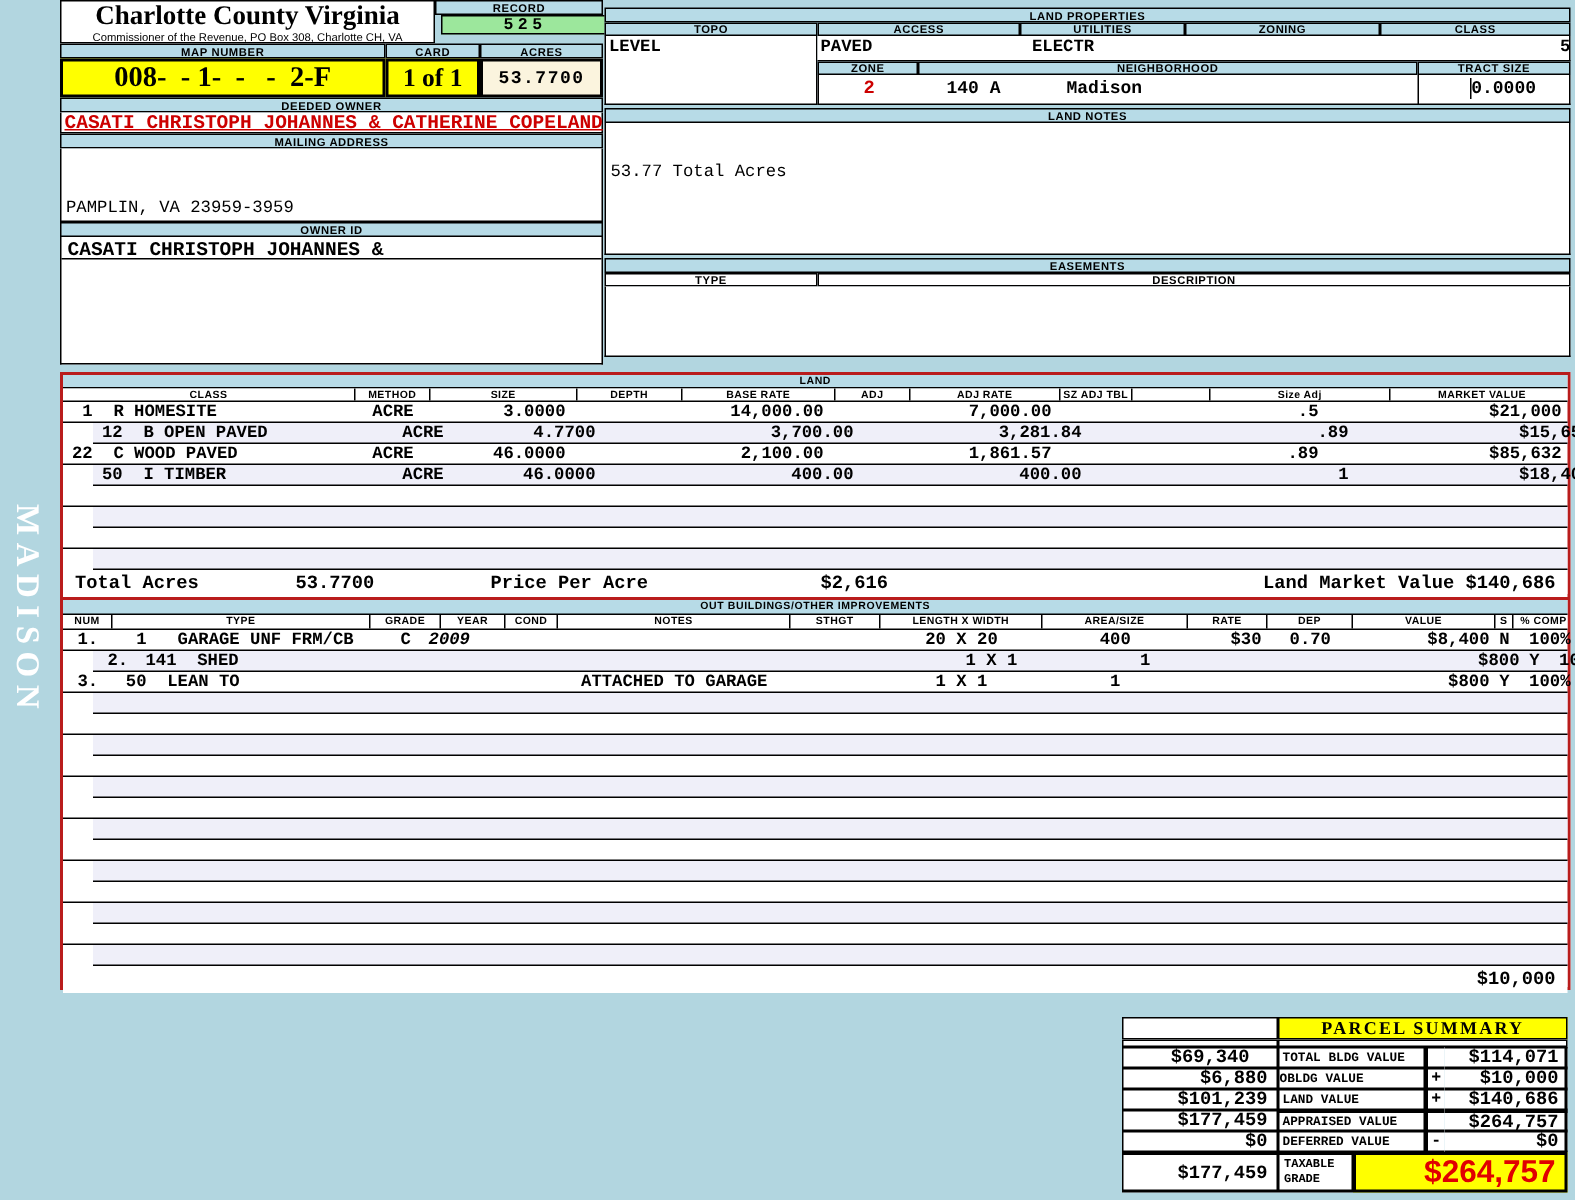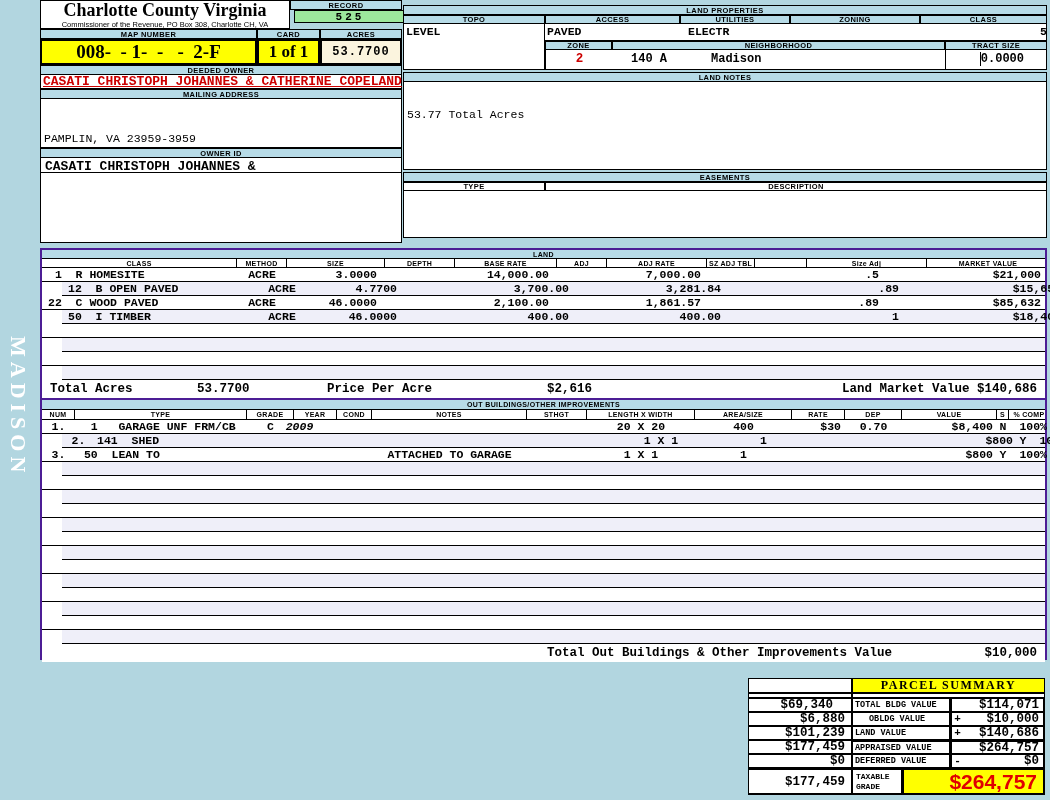--- a/index.html
+++ b/index.html
@@ -7,21 +7,21 @@
   body { background:#B2D6E0; position:relative; overflow:hidden;
          font-family:"Liberation Sans","DejaVu Sans",sans-serif; color:#000; }
   .abs { position:absolute; }
   .mono { font-family:"Liberation Mono","DejaVu Sans Mono",monospace; font-weight:bold; }
   .serif { font-family:"Liberation Serif","DejaVu Serif",serif; }
   .hdr { background:#B7DBE7; border:1px solid #000; font-size:7.5px; font-weight:bold;
          letter-spacing:.4px; display:flex; align-items:center; justify-content:center; }
   .box { background:#fff; border:1px solid #000; }
   .val { display:flex; align-items:center; }
   
-  .table { position:absolute; border:2px solid #4c1d95; background:#fff; }
+  .table { position:absolute; border:2px solid #b91c1c; background:#fff; }
   .tbar  { background:#B7DBE7; border-bottom:1px solid #000; font-size:7px; font-weight:bold;
            letter-spacing:.4px; display:flex; align-items:center; justify-content:center; }
   .thead { position:relative; border-bottom:1px solid #000; background:#fff; }
   .thcell{ position:absolute; top:0; height:100%; border-right:1px solid #000;
            font-size:7px; font-weight:bold; display:flex; align-items:center; justify-content:center;
            letter-spacing:.3px; overflow:hidden; }
   .trow  { position:relative; border-bottom:1px solid #000; }
   .tcell { position:absolute; top:0; height:100%; display:flex; align-items:center;
            font-family:"Liberation Mono","DejaVu Sans Mono",monospace; font-weight:bold;
            font-size:11.5px; white-space:pre; overflow:visible; }
@@ -275,37 +275,36 @@
       <div class="trow" style="height: 14px;"></div>
       <div class="trow altrow" style="height: 14px;"></div>
       <div class="trow" style="height: 14px;"></div>
       <div class="trow altrow" style="height: 14px;"></div>
       <div class="trow" style="height: 14px;"></div>
       <div class="trow altrow" style="height: 14px;"></div>
       <div class="trow" style="height: 14px;"></div>
       <div class="trow altrow" style="height: 14px;"></div>
     </div>
   <div class="totalrow" style="height:18px;">
-    <span style="left:505px;">Total Out Buildings &amp; Other Improvements Value</span>
     <span style="right:8px;">$10,000</span>
   </div>
 </div>
 
 <div class="abs" style="left:748px; top:678px; width:297px; height:117px;">
   <div class="ps-cell" style="left:0; top:0; width:104px; height:15px;"></div>
   <div class="ps-cell yellow serif" style="left:104px; top:0; width:193px; height:15px; font-weight:bold; font-size:12px; letter-spacing:1.5px; justify-content:center;">PARCEL SUMMARY</div>
   <div class="ps-cell" style="left:0; top:15px; width:104px; height:5px;"></div>
   <div class="ps-cell" style="left:104px; top:15px; width:193px; height:5px;"></div>
   <div>
       <div class="ps-cell mono" style="left: 0px; top: 20px; width: 104px; height: 14px; font-size: 12.5px; justify-content: flex-end; padding-right: 18px;">$69,340</div>
       <div class="ps-cell mono" style="left: 104px; top: 20px; width: 98px; height: 14px; font-size: 8.5px; padding-left: 2px; border-top-width: 1px;">TOTAL BLDG VALUE</div>
       <div class="ps-cell mono" style="left: 202px; top: 20px; width: 13px; height: 14px; font-size: 11px; border-left: 2px solid rgb(0, 0, 0); border-right: none; justify-content: center; border-top-width: 1px;"></div>
       <div class="ps-cell mono" style="left: 215px; top: 20px; width: 82px; height: 14px; font-size: 12.5px; justify-content: flex-end; padding-right: 4px; border-left: none; border-right: 2px solid rgb(0, 0, 0); border-top-width: 1px;">$114,071</div>
       <div class="ps-cell mono" style="left: 0px; top: 34px; width: 104px; height: 14px; font-size: 12.5px; justify-content: flex-end; padding-right: 6px;">$6,880</div>
-      <div class="ps-cell mono" style="left: 104px; top: 34px; width: 98px; height: 14px; font-size: 8.5px; padding-left: 16px; border-top-width: 1px;">OBLDG VALUE</div>
+      <div class="ps-cell mono" style="left: 104px; top: 34px; width: 98px; height: 14px; font-size: 8.5px; padding-left: 0; border-top-width: 1px;">OBLDG VALUE</div>
       <div class="ps-cell mono" style="left: 202px; top: 34px; width: 13px; height: 14px; font-size: 11px; border-left: 2px solid rgb(0, 0, 0); border-right: none; justify-content: center; border-top-width: 1px;">+</div>
       <div class="ps-cell mono" style="left: 215px; top: 34px; width: 82px; height: 14px; font-size: 12.5px; justify-content: flex-end; padding-right: 4px; border-left: none; border-right: 2px solid rgb(0, 0, 0); border-top-width: 1px;">$10,000</div>
       <div class="ps-cell mono" style="left: 0px; top: 48px; width: 104px; height: 14px; font-size: 12.5px; justify-content: flex-end; padding-right: 6px;">$101,239</div>
       <div class="ps-cell mono" style="left: 104px; top: 48px; width: 98px; height: 14px; font-size: 8.5px; padding-left: 2px; border-top-width: 1px;">LAND VALUE</div>
       <div class="ps-cell mono" style="left: 202px; top: 48px; width: 13px; height: 14px; font-size: 11px; border-left: 2px solid rgb(0, 0, 0); border-right: none; justify-content: center; border-top-width: 1px;">+</div>
       <div class="ps-cell mono" style="left: 215px; top: 48px; width: 82px; height: 14px; font-size: 12.5px; justify-content: flex-end; padding-right: 4px; border-left: none; border-right: 2px solid rgb(0, 0, 0); border-top-width: 1px;">$140,686</div>
       <div class="ps-cell mono" style="left: 0px; top: 62px; width: 104px; height: 14px; font-size: 12.5px; justify-content: flex-end; padding-right: 6px;">$177,459</div>
       <div class="ps-cell mono" style="left: 104px; top: 62px; width: 98px; height: 14px; font-size: 8.5px; padding-left: 2px; border-top-width: 2px;">APPRAISED VALUE</div>
       <div class="ps-cell mono" style="left: 202px; top: 62px; width: 13px; height: 14px; font-size: 11px; border-left: 2px solid rgb(0, 0, 0); border-right: none; justify-content: center; border-top-width: 2px;"></div>
       <div class="ps-cell mono" style="left: 215px; top: 62px; width: 82px; height: 14px; font-size: 12.5px; justify-content: flex-end; padding-right: 4px; border-left: none; border-right: 2px solid rgb(0, 0, 0); border-top-width: 2px;">$264,757</div>

